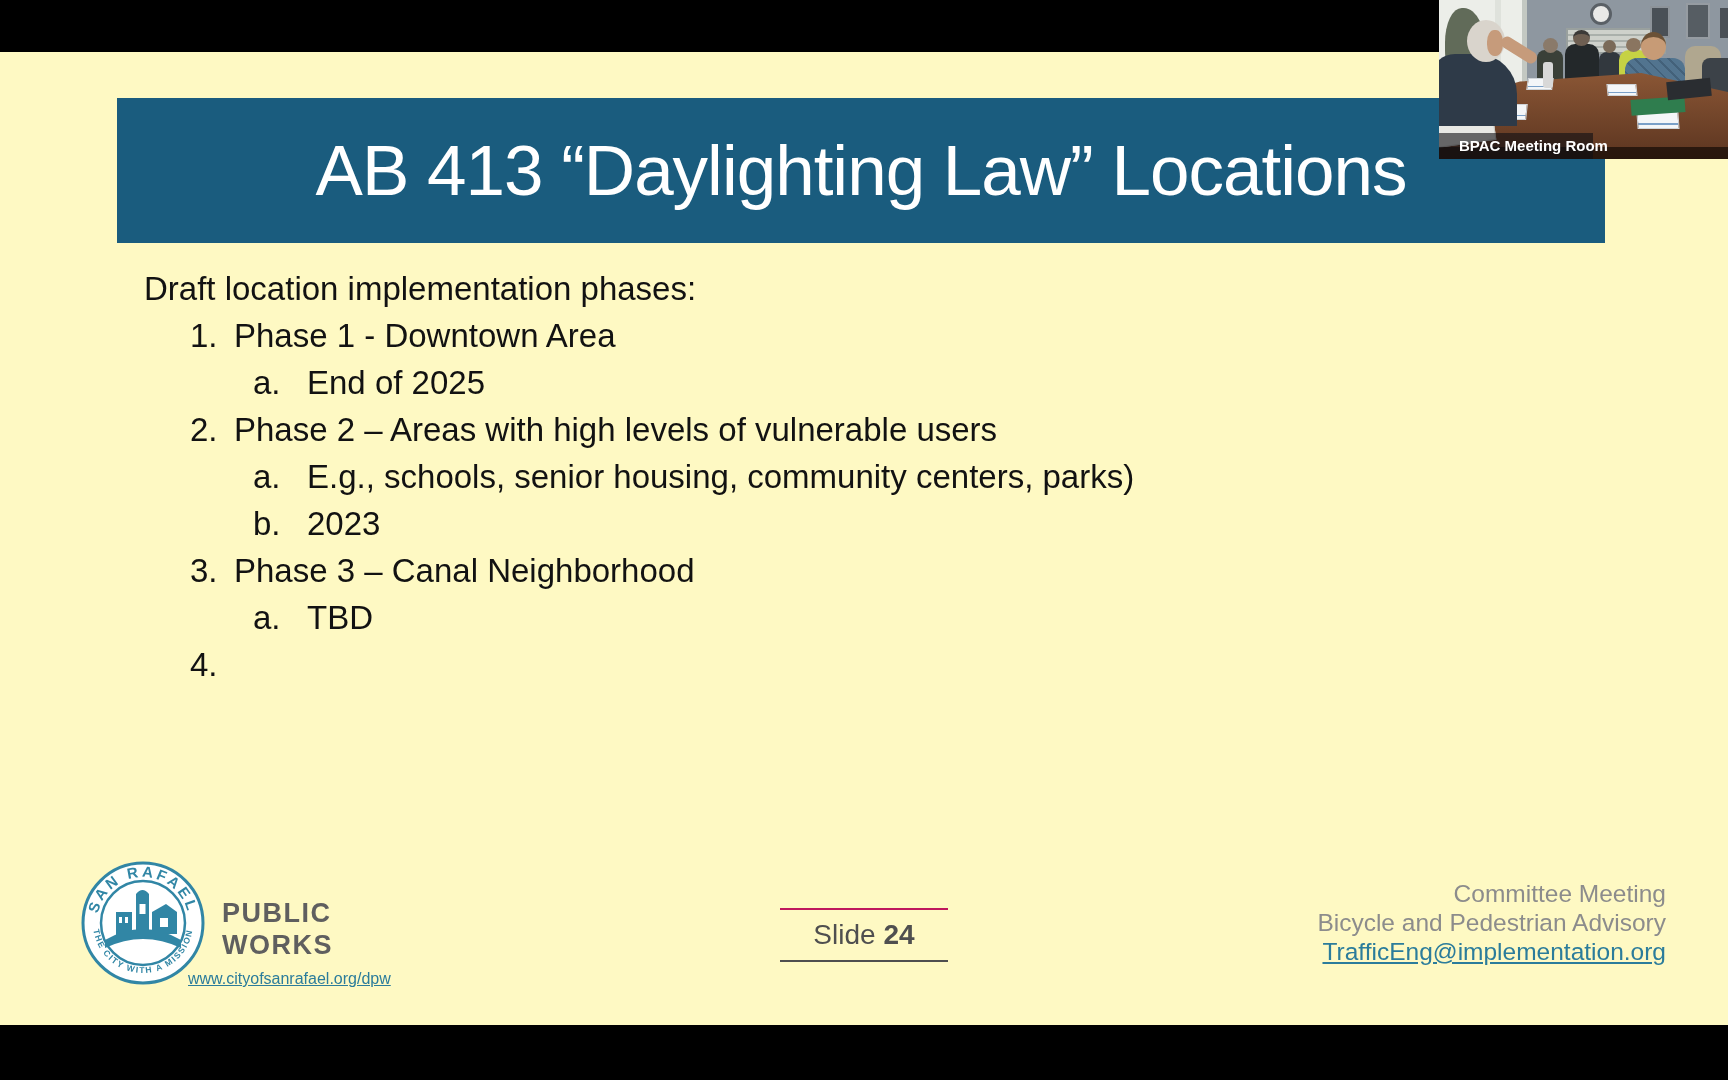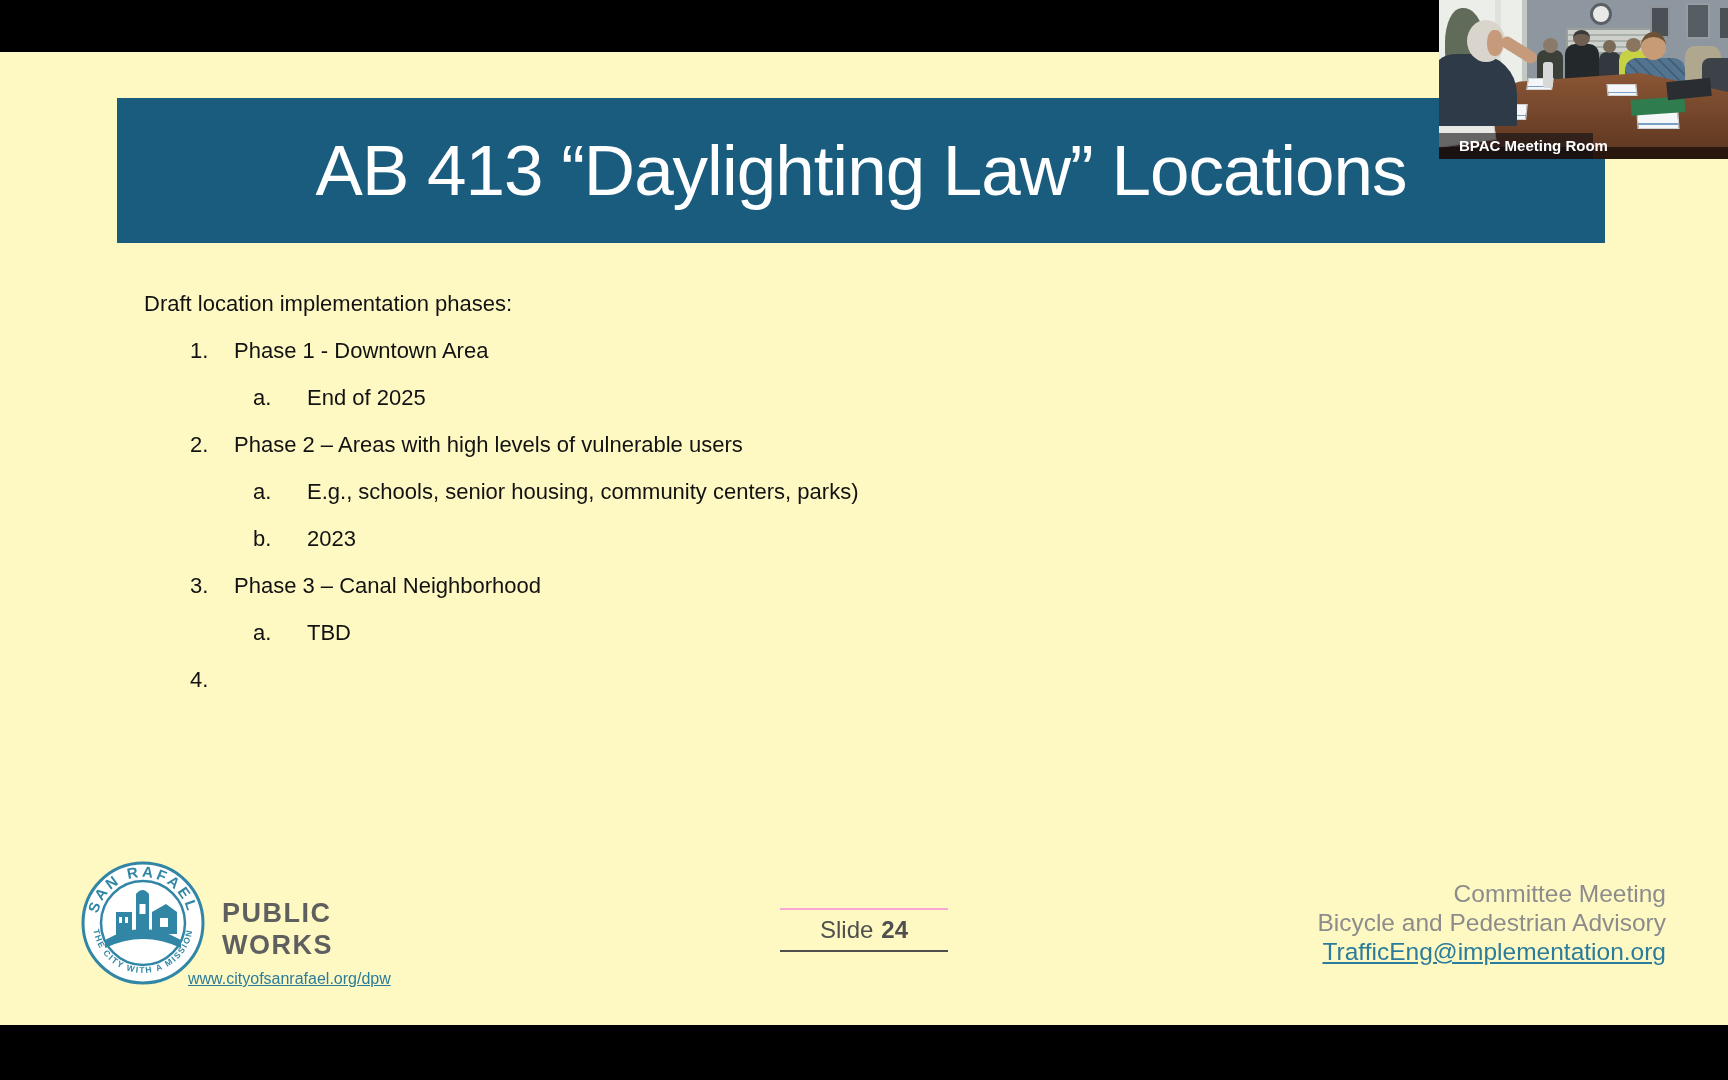--- a/index.html
+++ b/index.html
@@ -11,38 +11,38 @@
   .bar-top    { position:absolute; left:0; top:0; width:1728px; height:52px; background:#000; }
   .bar-bottom { position:absolute; left:0; top:1025px; width:1728px; height:55px; background:#000; }
 
   
   .slide { position:absolute; left:0; top:52px; width:1728px; height:973px; background:#fef9c3; }
 
   .title-banner { position:absolute; left:117px; top:46px; width:1488px; height:145px;
                   background:#1a5c7e; display:flex; align-items:center; justify-content:center; }
   .title-banner .title { color:#ffffff; font-size:71px; font-weight:400; letter-spacing:-1px; white-space:nowrap; }
 
-  .body-text { position:absolute; left:144px; top:228px; color:#121212; font-size:22px; line-height:47px; }
+  .body-text { position:absolute; left:144px; top:213px; color:#121212; font-size:33px; line-height:47px; }
   .body-text .line { height:47px; white-space:nowrap; }
   .li { display:flex; }
   .li.level-1 { margin-left:46px; }
   .li.level-1 .num { width:44px; }
   .li.level-2 { margin-left:109px; }
   .li.level-2 .num { width:54px; }
 
   
   .seal { position:absolute; left:80px; top:808px; width:126px; height:126px; }
   .dept { position:absolute; left:222px; top:845px; color:#5f5f5f; font-size:27px; font-weight:bold; letter-spacing:1.5px; line-height:32px; }
   .dpw-url { position:absolute; left:188px; top:918px; font-size:16px; color:#2b7c9b; text-decoration:underline; white-space:nowrap; }
 
   
-  .slide-num { position:absolute; left:780px; top:856px; width:168px; height:44px;
-               border-top:2px solid #f9a8d4; border-bottom:2px solid #4f4f4f;
+  .slide-num { position:absolute; left:780px; top:856px; width:168px; height:54px;
+               border-top:2px solid #be185d; border-bottom:2px solid #4f4f4f;
                display:flex; align-items:center; justify-content:center;
-               color:#4f4f4f; font-size:24px; }
+               color:#4f4f4f; font-size:28px; }
   .slide-num .n { font-weight:bold; margin-left:8px; }
 
   
   .meeting-info { position:absolute; right:62px; top:827px; text-align:right;
                   color:#8c8c8c; font-size:24.5px; line-height:29px; }
   .meeting-info a { color:#2b7c9b; text-decoration:underline; }
 
   
   .video { position:absolute; left:1439px; top:0; width:289px; height:159px; background:#8e97a0; overflow:hidden; }
   .video div { position:absolute; }

